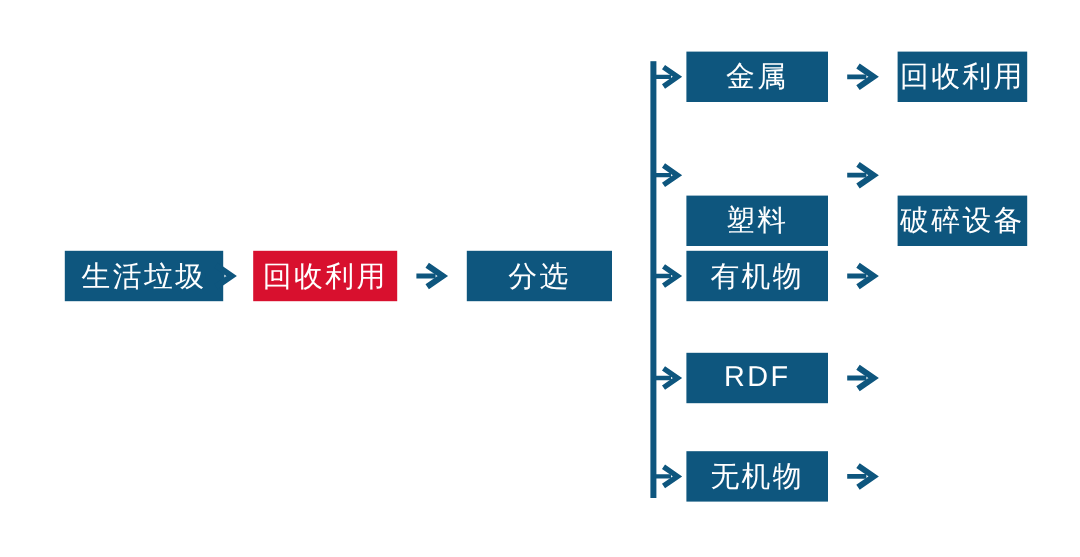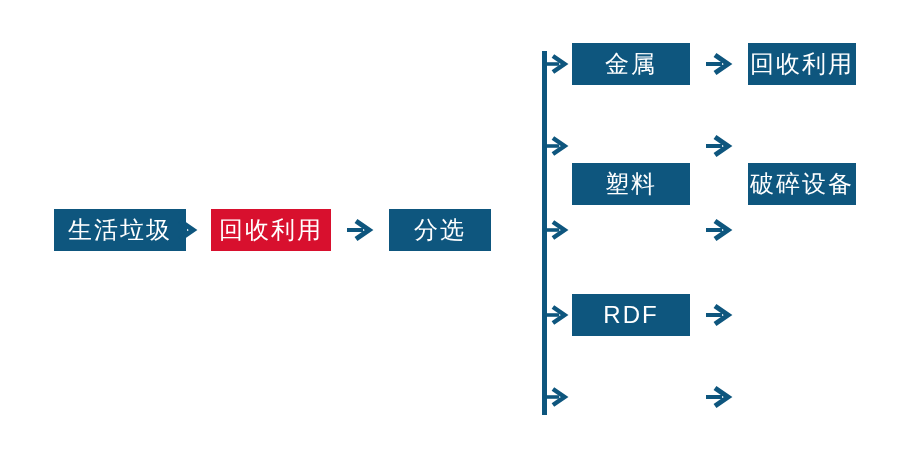--- a/index.html
+++ b/index.html
@@ -44,21 +44,21 @@
     top:51px;
     width:5px;
     height:364px;
     background:var(--connector);
   }
   
   .n-main1{left:54px;top:209px;width:132px;}
   .a-main1{left:170px;top:218px;}
   .n-main2{left:211px;top:209px;width:120px;}
   .a-main2{left:346px;top:218px;}
-  .n-main3{left:389px;top:209px;width:102px;}
+  .n-main3{left:389px;top:209px;width:121px;}
   
   .rt0{top:43px;}  .at0{top:52px;}
   .rt1{top:125px;margin-top:38px;} .at1{top:134px;}
   .rt2{top:209px;} .at2{top:218px;}
   .rt3{top:294px;} .at3{top:303px;}
   .rt4{top:376px;} .at4{top:385px;}
   
   .col-src{left:572px;width:118px;}
   .col-dst{left:748px;width:108px;}
   .a-branch{left:544px;width:25px;}
@@ -120,20 +120,21 @@
     </svg>
   </div>
   <div class="node col-dst rt1">破碎设备</div>
 
   <div class="arrow a-branch at2">
     <svg viewBox="0 0 28 24">
       <line x1="1" y1="12" x2="17" y2="12" stroke="currentColor" stroke-width="4"></line>
       <polyline points="10,3 23,12 10,21" fill="none" stroke="currentColor" stroke-width="5" stroke-linejoin="miter"></polyline>
     </svg>
   </div>
+  <div class="node col-src rt2">有机物</div>
   <div class="arrow a-mid at2">
     <svg viewBox="0 0 28 24">
       <line x1="1" y1="12" x2="17" y2="12" stroke="currentColor" stroke-width="4"></line>
       <polyline points="10,3 23,12 10,21" fill="none" stroke="currentColor" stroke-width="5" stroke-linejoin="miter"></polyline>
     </svg>
   </div>
 
   <div class="arrow a-branch at3">
     <svg viewBox="0 0 28 24">
       <line x1="1" y1="12" x2="17" y2="12" stroke="currentColor" stroke-width="4"></line>
@@ -147,20 +148,21 @@
       <polyline points="10,3 23,12 10,21" fill="none" stroke="currentColor" stroke-width="5" stroke-linejoin="miter"></polyline>
     </svg>
   </div>
 
   <div class="arrow a-branch at4">
     <svg viewBox="0 0 28 24">
       <line x1="1" y1="12" x2="17" y2="12" stroke="currentColor" stroke-width="4"></line>
       <polyline points="10,3 23,12 10,21" fill="none" stroke="currentColor" stroke-width="5" stroke-linejoin="miter"></polyline>
     </svg>
   </div>
+  <div class="node col-src rt4">无机物</div>
   <div class="arrow a-mid at4">
     <svg viewBox="0 0 28 24">
       <line x1="1" y1="12" x2="17" y2="12" stroke="currentColor" stroke-width="4"></line>
       <polyline points="10,3 23,12 10,21" fill="none" stroke="currentColor" stroke-width="5" stroke-linejoin="miter"></polyline>
     </svg>
   </div>
 
 </div>
 
 </body></html>

